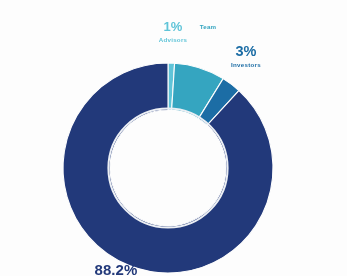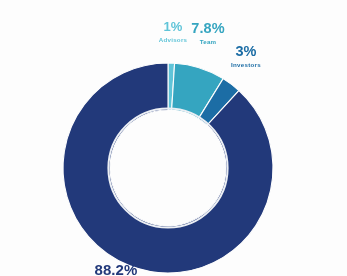--- a/index.html
+++ b/index.html
@@ -93,21 +93,20 @@
         <circle cx="168" cy="168" r="59.6" fill="none" stroke="#eceff4" stroke-width="2"></circle>
       </g>
   </svg>
 
   <div class="callout" id="callout-advisors" style="color: rgb(95, 196, 216);">
     <span class="pct">1%</span>
     <span class="name">Advisors</span>
   </div>
 
   <div class="callout" id="callout-team" style="color: rgb(53, 165, 192);">
-    <span class="pct">7.8%</span>
     <span class="name">Team</span>
   </div>
 
   <div class="callout" id="callout-investors" style="color: rgb(28, 109, 165);">
     <span class="pct">3%</span>
     <span class="name">Investors</span>
   </div>
 
   <div class="callout" id="callout-total" style="color: rgb(34, 57, 122);">
     <span class="pct">88.2%</span>

